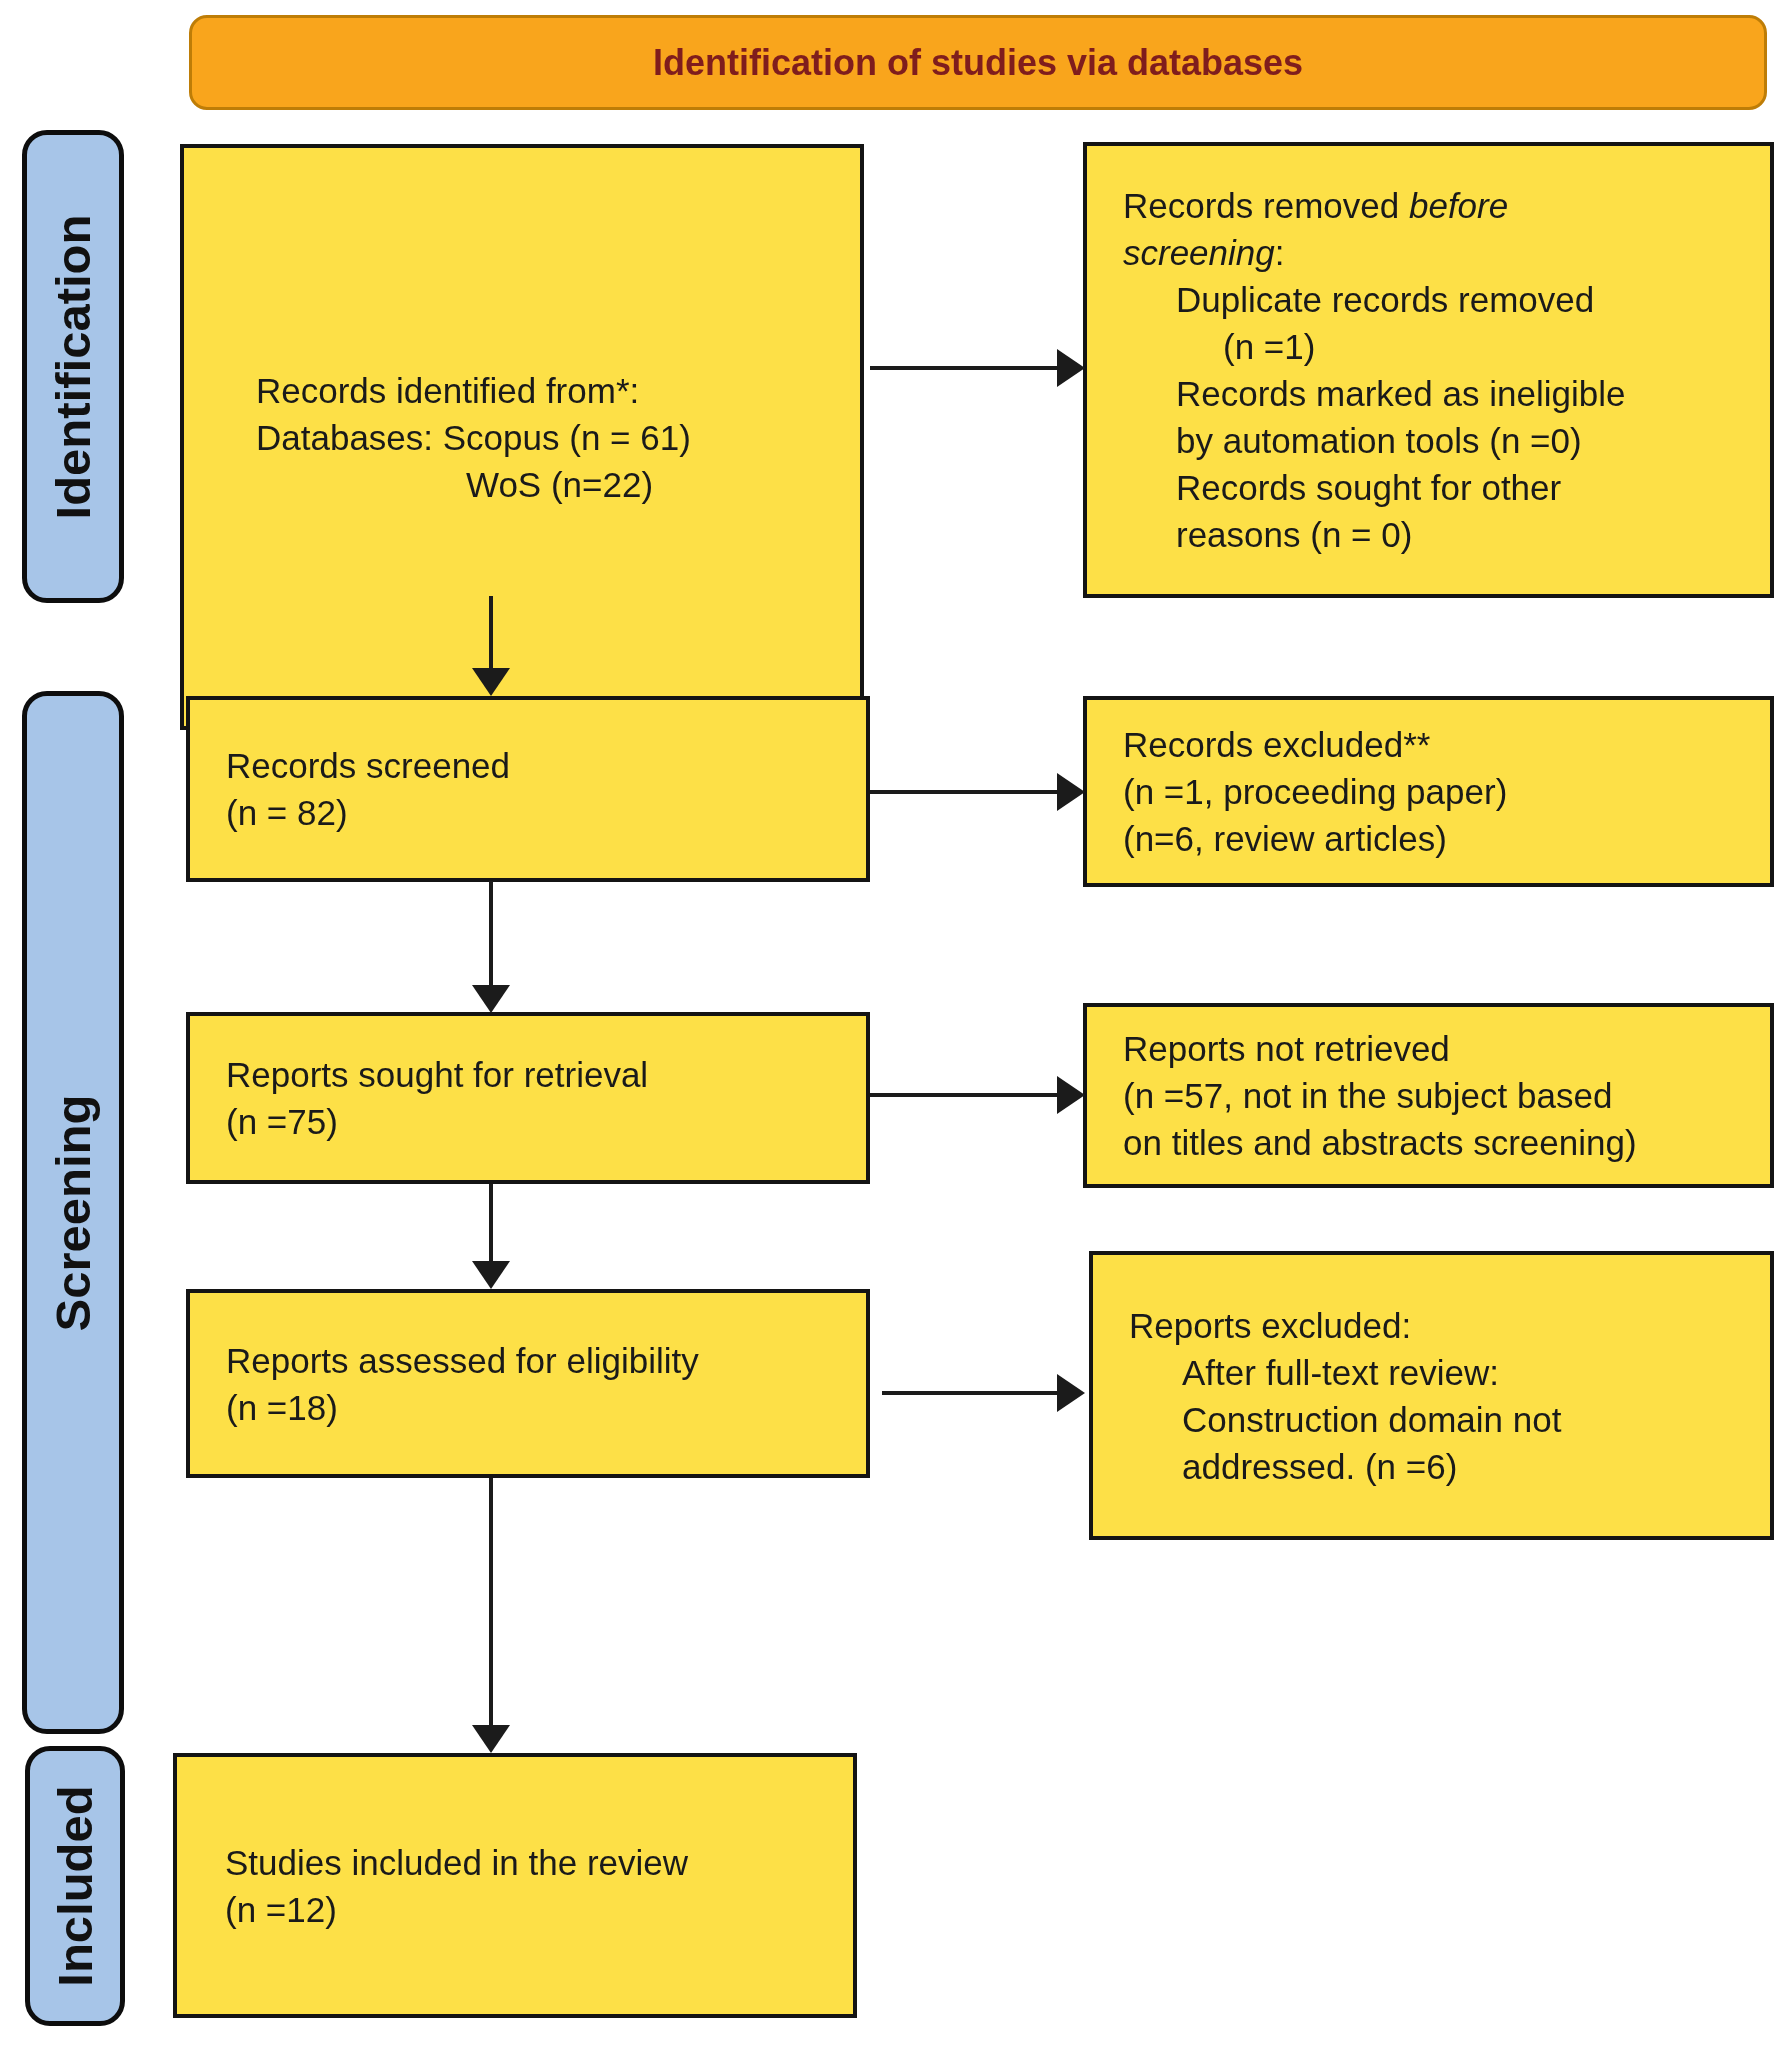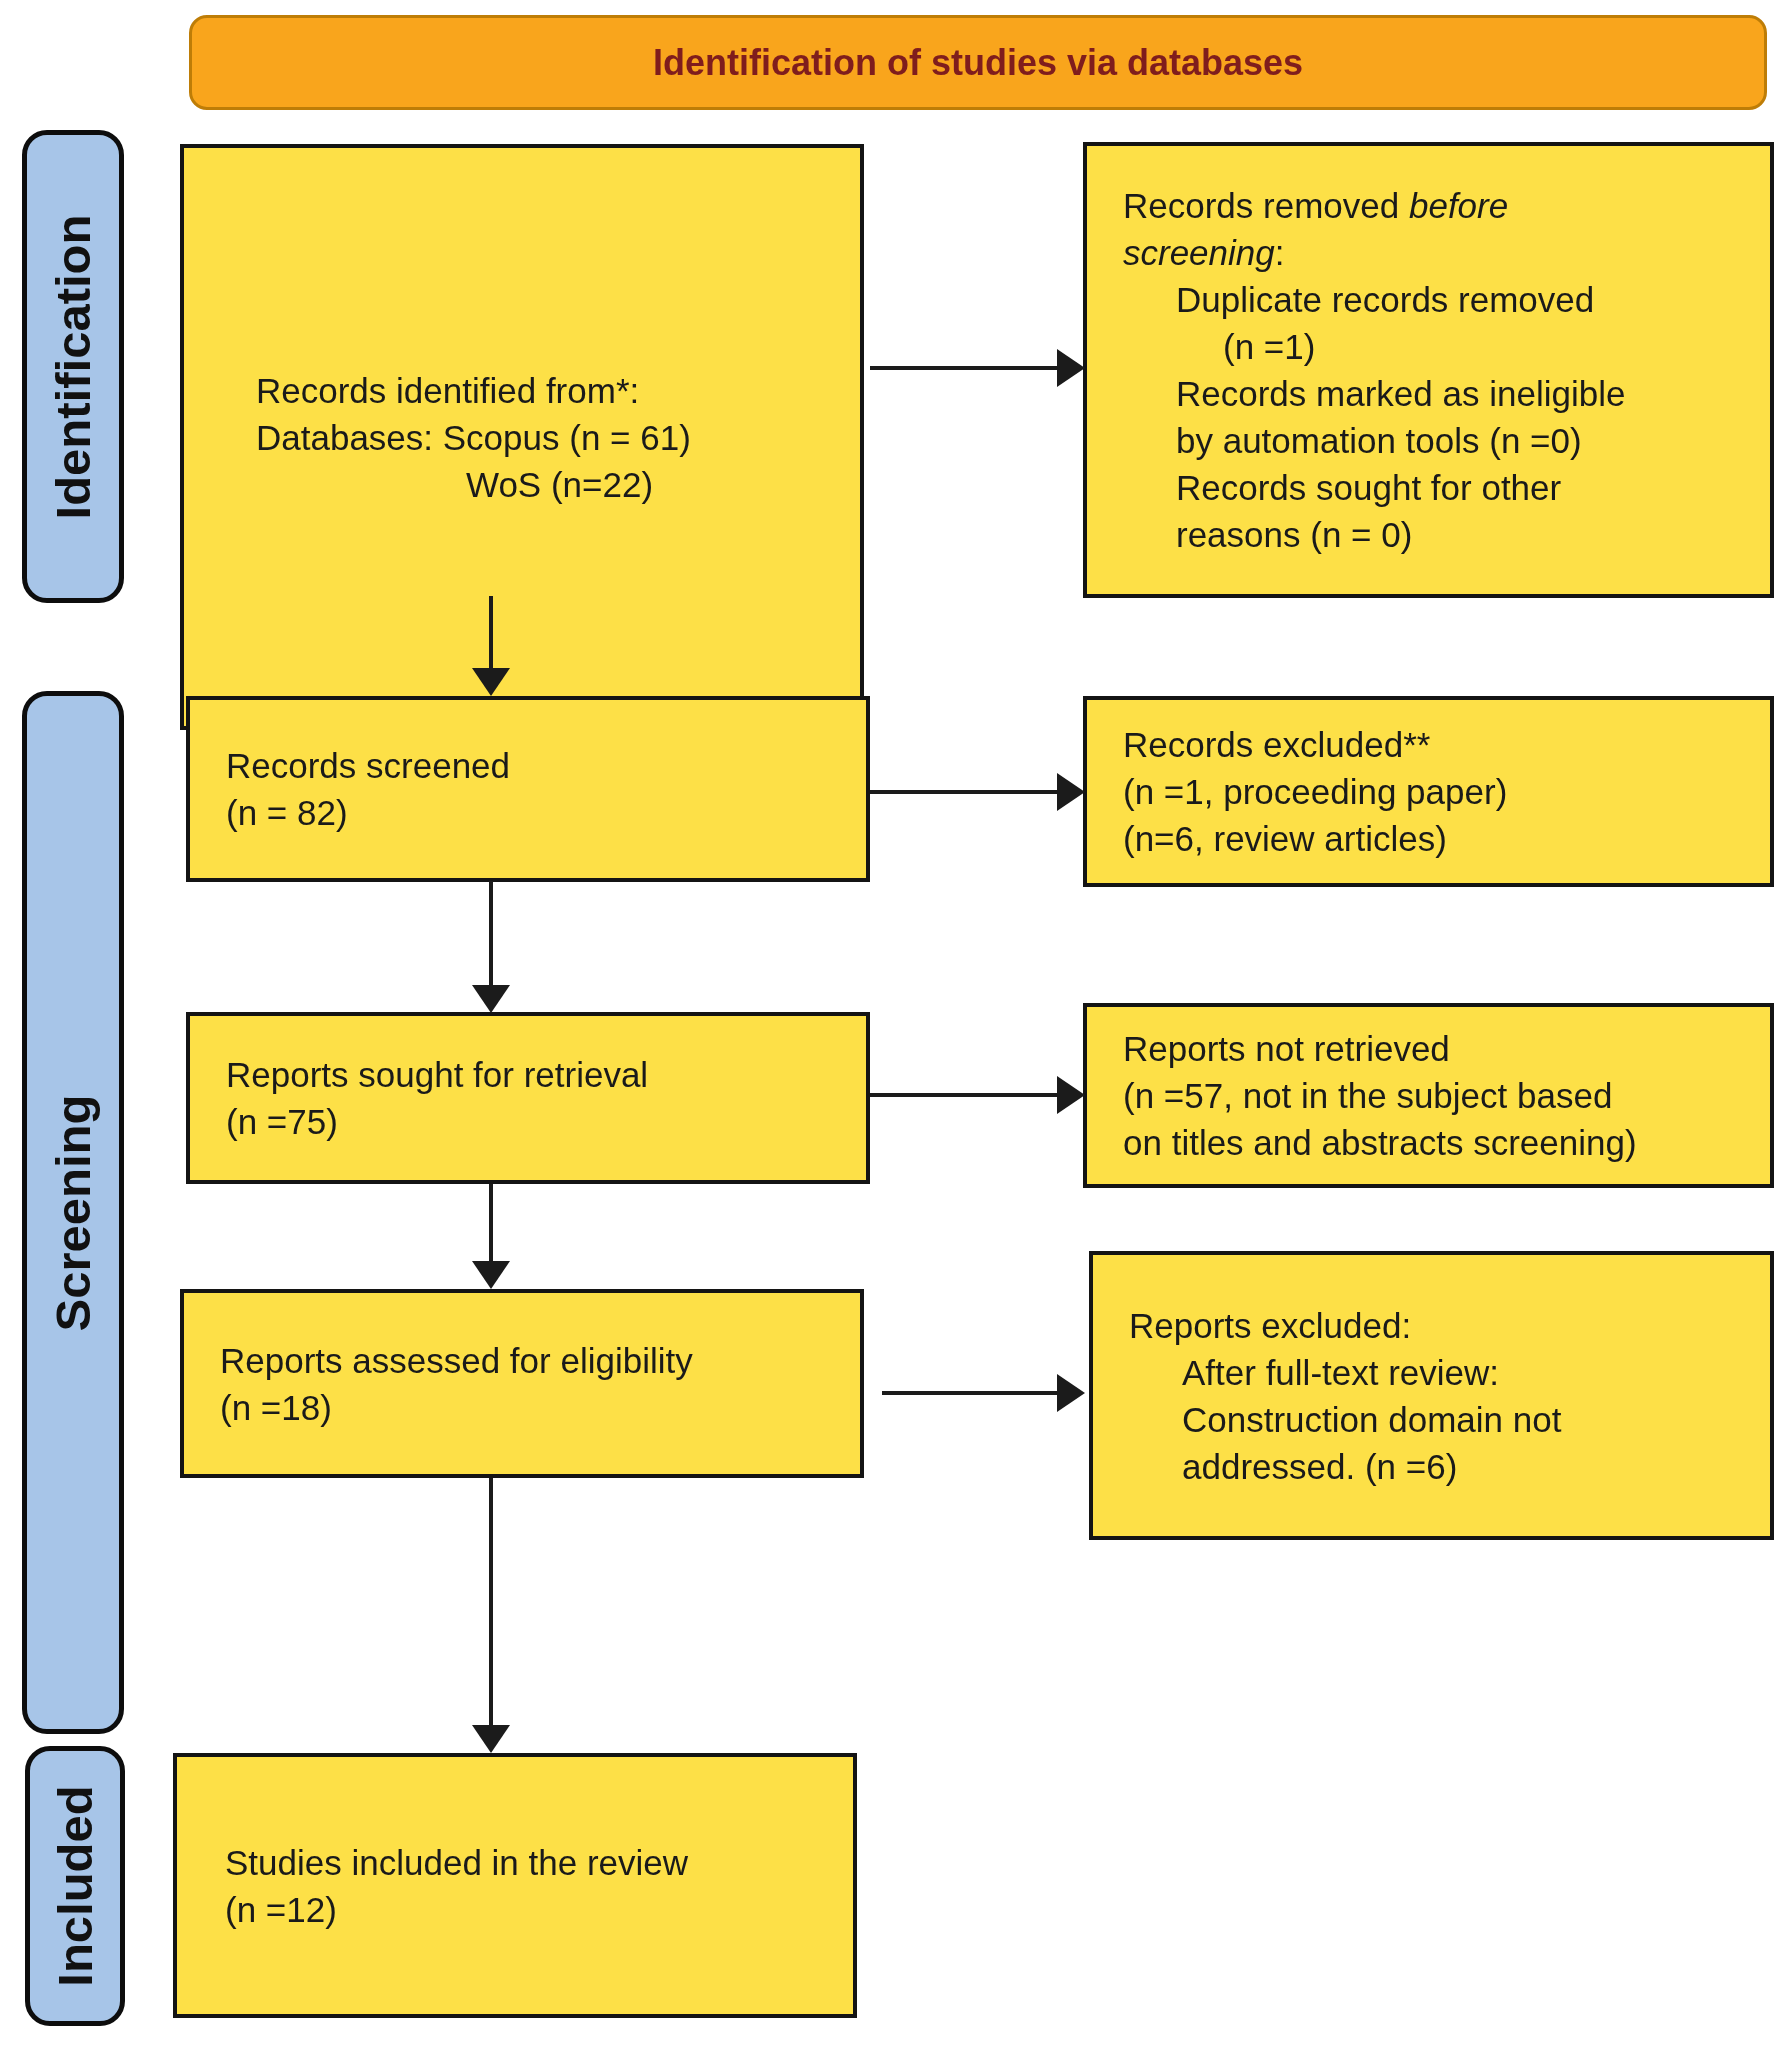--- a/index.html
+++ b/index.html
@@ -111,21 +111,21 @@
     </div>
   </div>
 
   <div class="box" style="left:186px; top:1012px; width:684px; height:172px;">
     <div class="content">
       <div class="line">Reports sought for retrieval</div>
       <div class="line">(n =75)</div>
     </div>
   </div>
 
-  <div class="box" style="left:180px; top:1289px; width:684px; height:189px;">
+  <div class="box" style="left:186px; top:1289px; width:684px; height:189px;">
     <div class="content">
       <div class="line">Reports assessed for eligibility</div>
       <div class="line">(n =18)</div>
     </div>
   </div>
 
   <div class="box" style="left:173px; top:1753px; width:684px; height:265px;padding-left:12px;">
     <div class="content">
       <div class="line">Studies included in the review</div>
       <div class="line">(n =12)</div>

